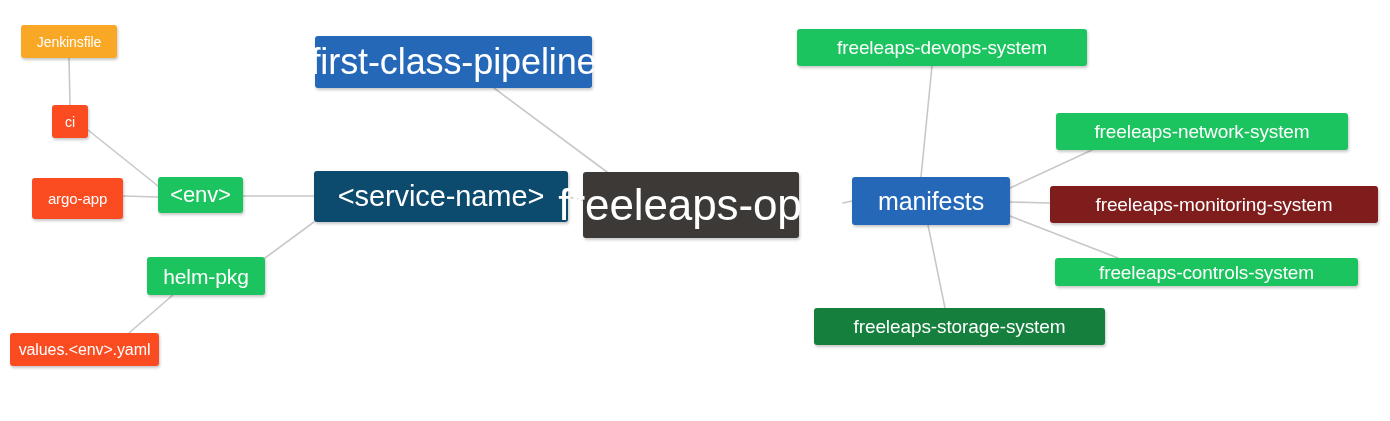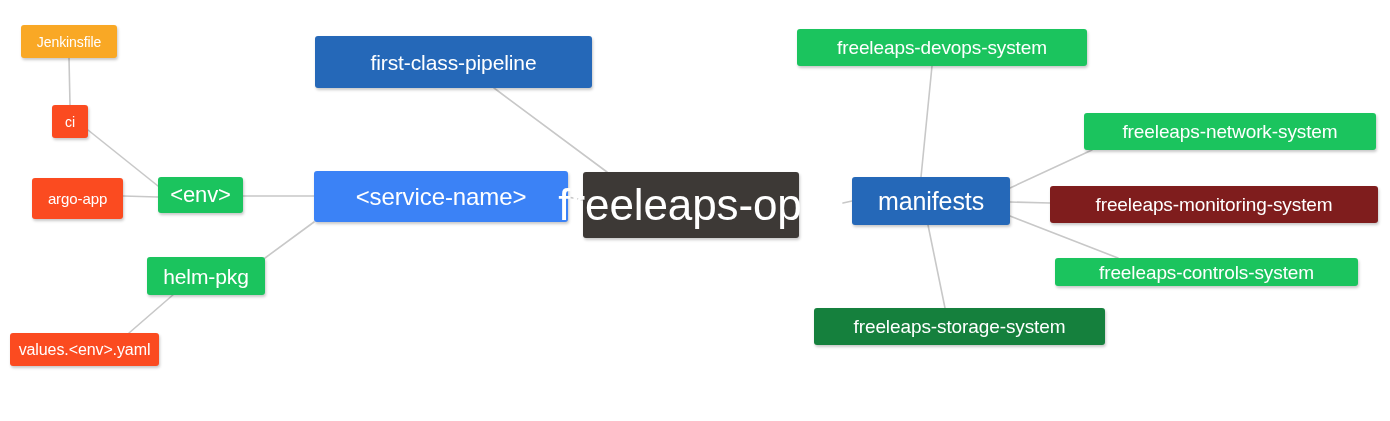--- a/index.html
+++ b/index.html
@@ -77,36 +77,36 @@
       </div>
       <div class="node" style="left: 158px; top: 177px; width: 85px; height: 36px; background: rgb(27, 196, 94); font-size: 22px;">
         <span class="node-label">&lt;env&gt;</span>
       </div>
       <div class="node" style="left: 147px; top: 257px; width: 118px; height: 38px; background: rgb(27, 196, 94); font-size: 21px;">
         <span class="node-label">helm-pkg</span>
       </div>
       <div class="node" style="left: 10px; top: 333px; width: 149px; height: 33px; background: rgb(251, 75, 32); font-size: 16px;">
         <span class="node-label">values.&lt;env&gt;.yaml</span>
       </div>
-      <div class="node" style="left: 315px; top: 36px; width: 277px; height: 52px; background: rgb(37, 104, 184); font-size: 21px;">
+      <div class="node" style="left: 315px; top: 36px; width: 277px; height: 52px; background: rgb(37, 104, 184); font-size: 36px;">
         <span class="node-label">first-class-pipeline</span>
       </div>
-      <div class="node" style="left: 314px; top: 171px; width: 254px; height: 51px; background: #3b82f6; font-size: 24px;">
+      <div class="node" style="left: 314px; top: 171px; width: 254px; height: 51px; background: #0c4a6e; font-size: 29px;">
         <span class="node-label">&lt;service-name&gt;</span>
       </div>
       <div class="node" style="left: 583px; top: 172px; width: 216px; height: 66px; background: rgb(61, 57, 54); font-size: 44px;">
         <span class="node-label">freeleaps-ops</span>
       </div>
       <div class="node" style="left: 852px; top: 177px; width: 158px; height: 48px; background: rgb(37, 104, 184); font-size: 25px;">
         <span class="node-label">manifests</span>
       </div>
       <div class="node" style="left: 797px; top: 29px; width: 290px; height: 37px; background: rgb(27, 196, 94); font-size: 19px;">
         <span class="node-label">freeleaps-devops-system</span>
       </div>
-      <div class="node" style="left: 1056px; top: 113px; width: 292px; height: 37px; background: rgb(27, 196, 94); font-size: 19px; margin-left: 28px;">
+      <div class="node" style="left: 1056px; top: 113px; width: 292px; height: 37px; background: rgb(27, 196, 94); font-size: 19px;">
         <span class="node-label">freeleaps-network-system</span>
       </div>
       <div class="node" style="left: 1050px; top: 186px; width: 328px; height: 37px; background: #7f1d1d; font-size: 19px;">
         <span class="node-label">freeleaps-monitoring-system</span>
       </div>
       <div class="node" style="left: 1055px; top: 258px; width: 303px; height: 28px; background: rgb(27, 196, 94); font-size: 19px;">
         <span class="node-label">freeleaps-controls-system</span>
       </div>
       <div class="node" style="left: 814px; top: 308px; width: 291px; height: 37px; background: #15803d; font-size: 19px;">
         <span class="node-label">freeleaps-storage-system</span>

